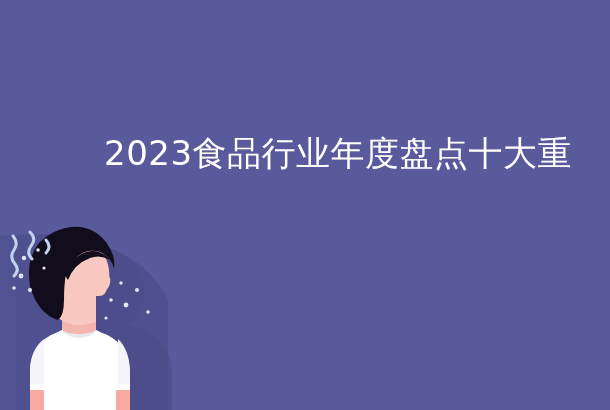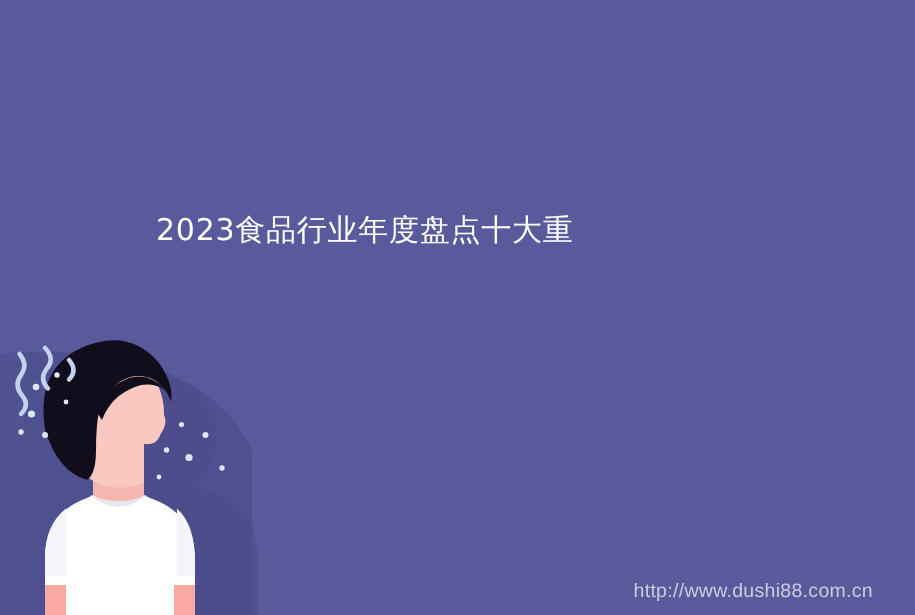--- a/index.html
+++ b/index.html
@@ -24,21 +24,21 @@
   
   #title-block {
     position: absolute;
     left: 104px;
     top: 133px;
     width: 430px;
     z-index: 40;
   }
   .title-line {
     color: #ffffff;
-    font-size: 20px;
+    font-size: 34px;
     line-height: 41px;
     letter-spacing: 0.5px;
     white-space: nowrap;
     font-weight: 400;
     font-family: "DejaVu Sans", "Liberation Sans", sans-serif;
   }
   
   #watermark {
     position: absolute;
     right: 28px;
@@ -145,15 +145,14 @@
       <circle cx="121" cy="283" r="1.7"></circle>
       <circle cx="148" cy="312" r="1.8"></circle>
       <circle cx="106" cy="318" r="1.6"></circle>
     </g>
   </svg>
 
   <div id="title-block">
     <div class="title-line">2023食品行业年度盘点十大重</div>
   </div>
 
-  <div id="watermark">http://www.dushi88.com.cn</div>
 
 </div>
 
 </body></html>

